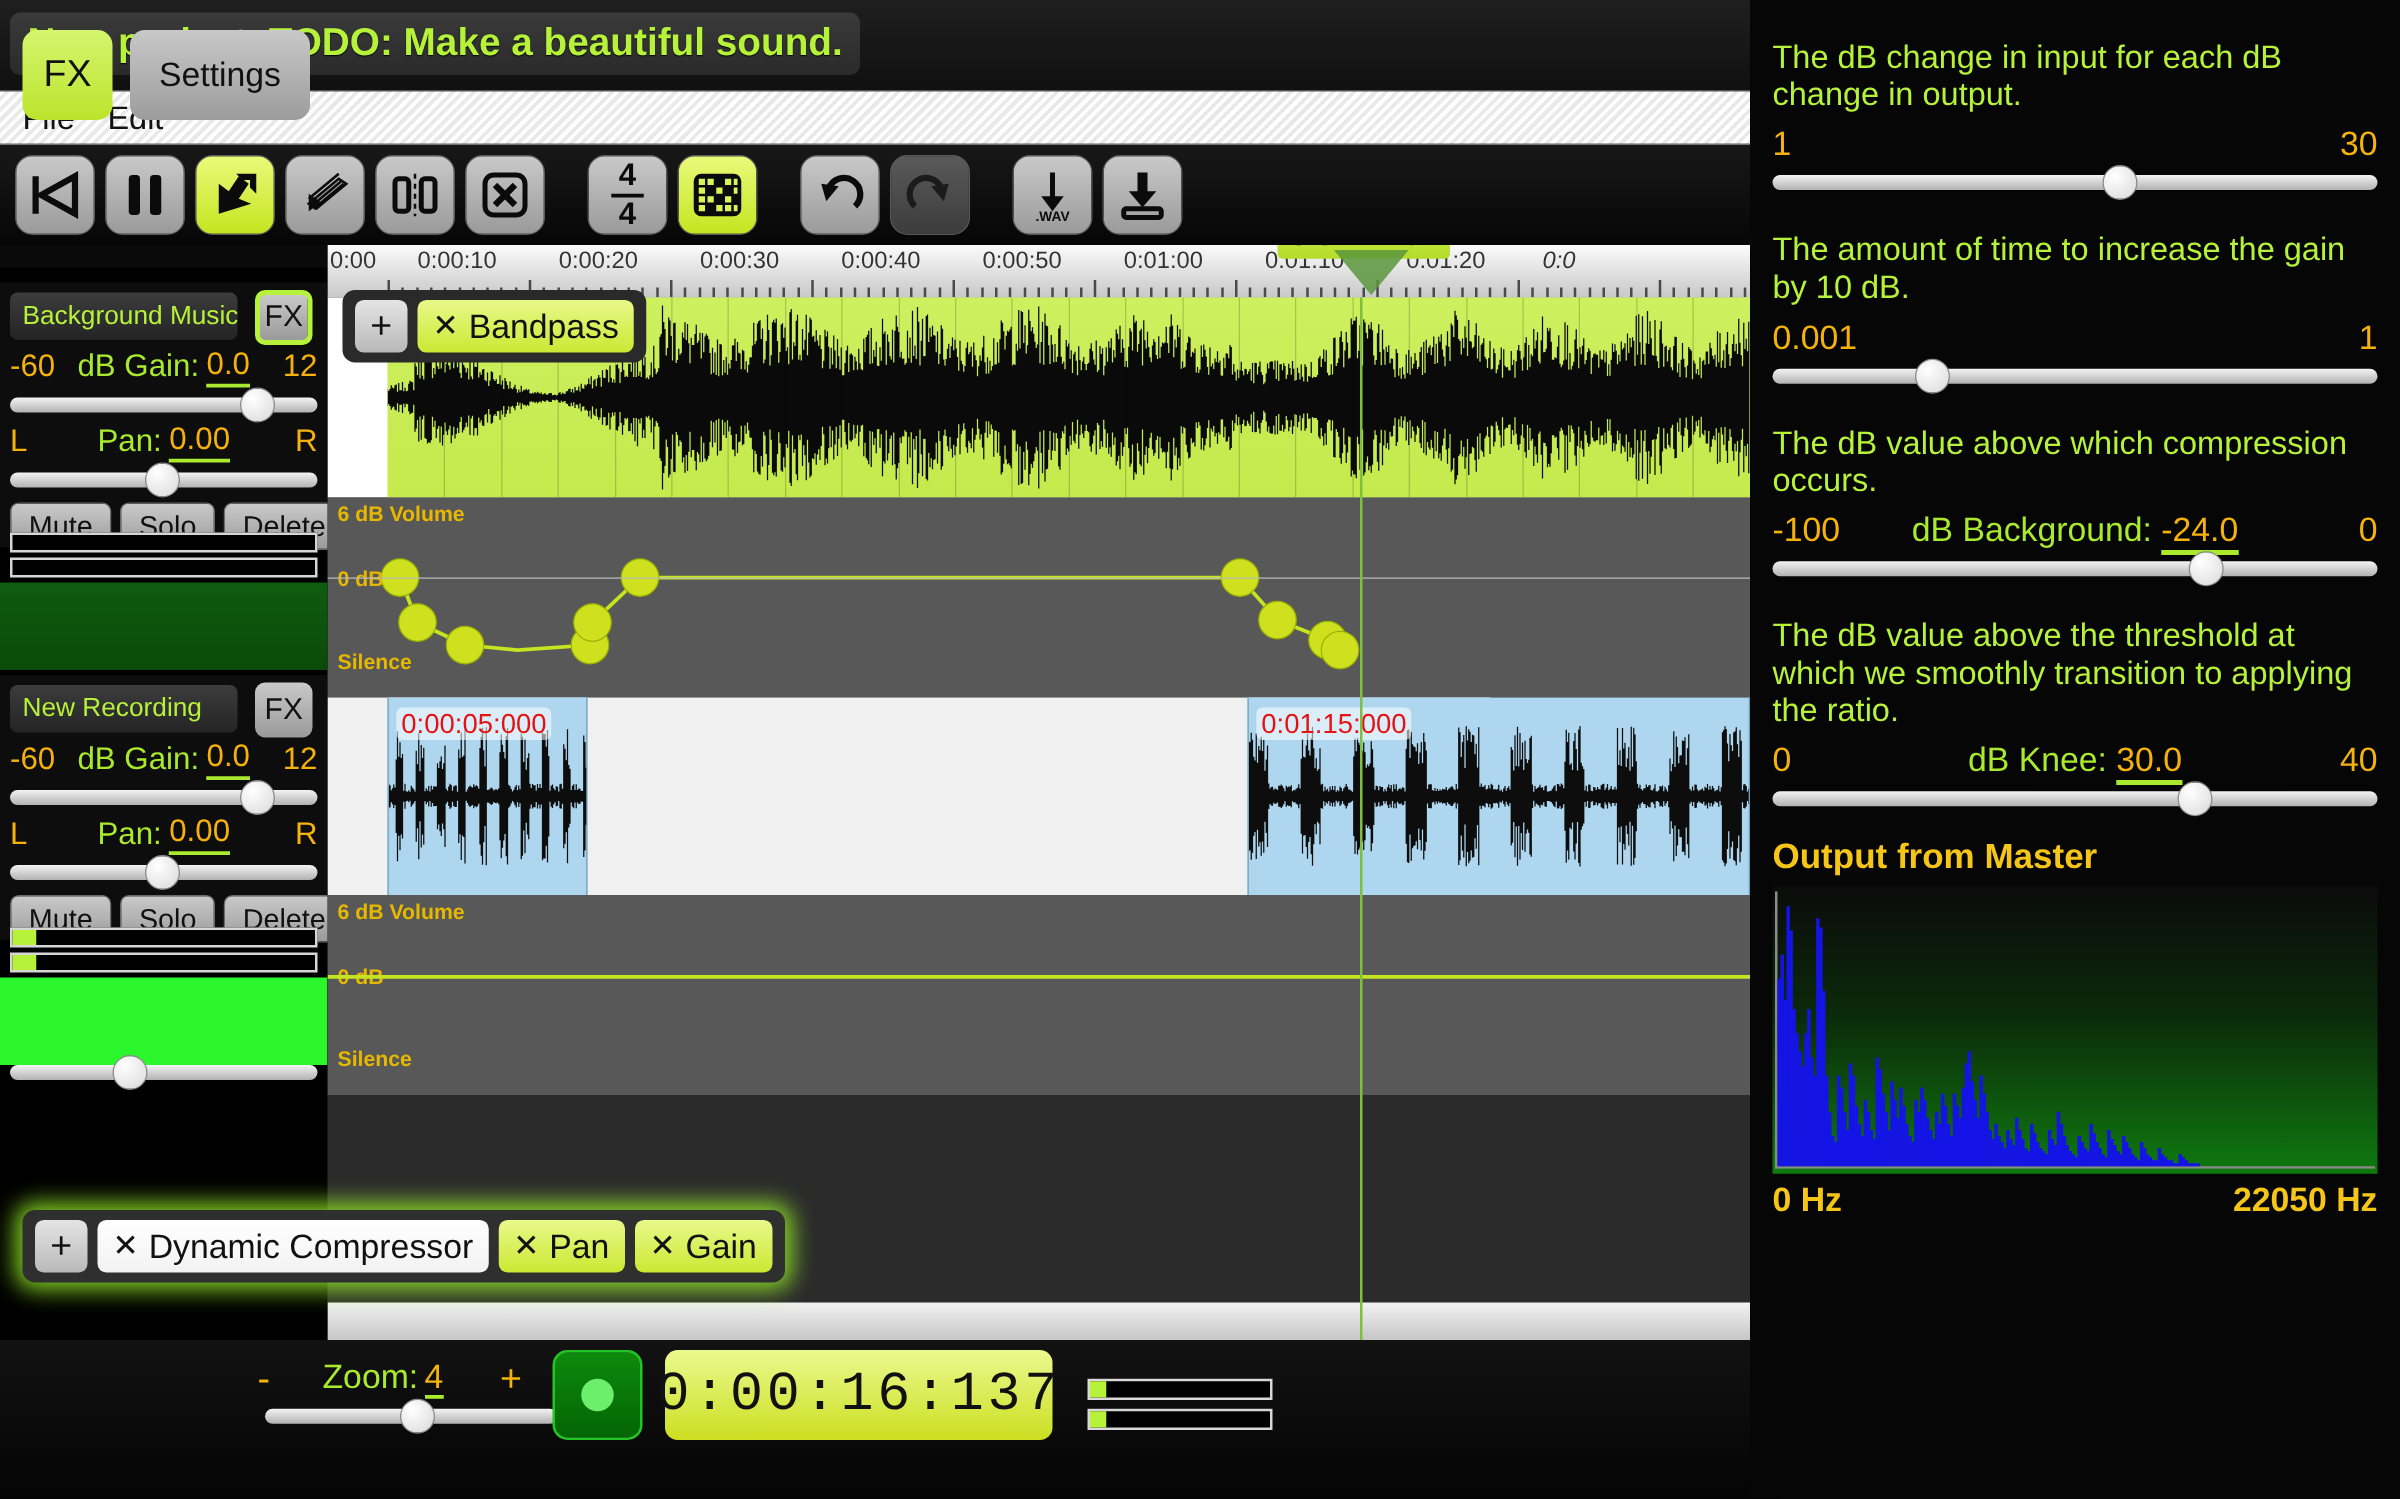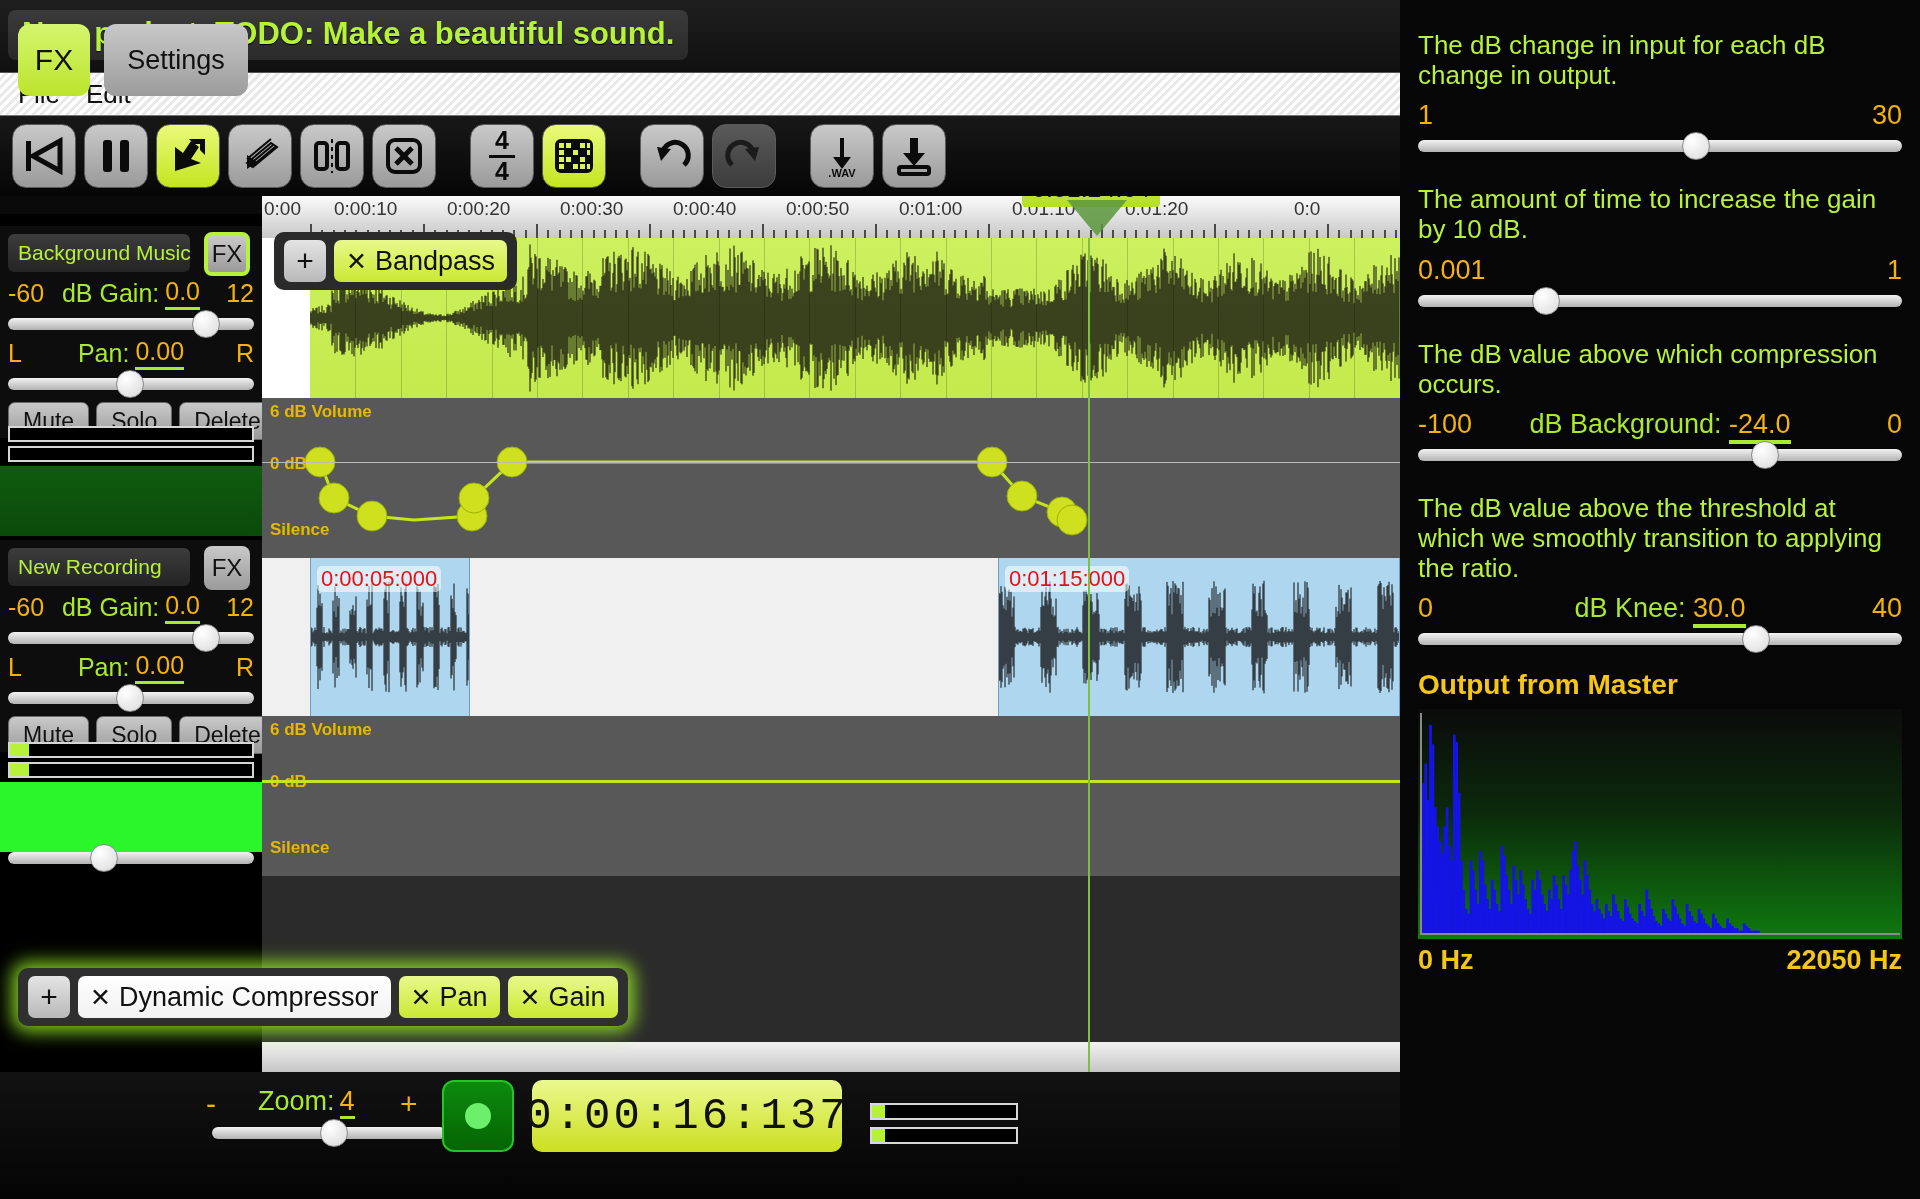--- a/index.html
+++ b/index.html
@@ -406,21 +406,21 @@
       <div id="ruler">
         <div class="ruler-label" style="left:2px;">0:00</div>
         <div class="ruler-label" style="left:72px;">0:00:10</div>
         <div class="ruler-label" style="left:185px;">0:00:20</div>
         <div class="ruler-label" style="left:298px;">0:00:30</div>
         <div class="ruler-label" style="left:411px;">0:00:40</div>
         <div class="ruler-label" style="left:524px;">0:00:50</div>
         <div class="ruler-label" style="left:637px;">0:01:00</div>
         <div class="ruler-label" style="left:750px;">0:01:10</div>
         <div class="ruler-label" style="left:863px;">0:01:20</div>
-        <div class="ruler-label" style="left:1032px;">0:0</div>
+        <div class="ruler-label" style="left:972px;font-style:italic;">0:0</div>
         <div id="ruler-ticks">
             <div class="ruler-tick" style="left:48.0px; height:14px;"></div>
             <div class="ruler-tick" style="left:59.3px; height:8px;"></div>
             <div class="ruler-tick" style="left:70.6px; height:8px;"></div>
             <div class="ruler-tick" style="left:81.9px; height:8px;"></div>
             <div class="ruler-tick" style="left:93.2px; height:8px;"></div>
             <div class="ruler-tick" style="left:104.5px; height:8px;"></div>
             <div class="ruler-tick" style="left:115.8px; height:8px;"></div>
             <div class="ruler-tick" style="left:127.1px; height:8px;"></div>
             <div class="ruler-tick" style="left:138.4px; height:8px;"></div>

